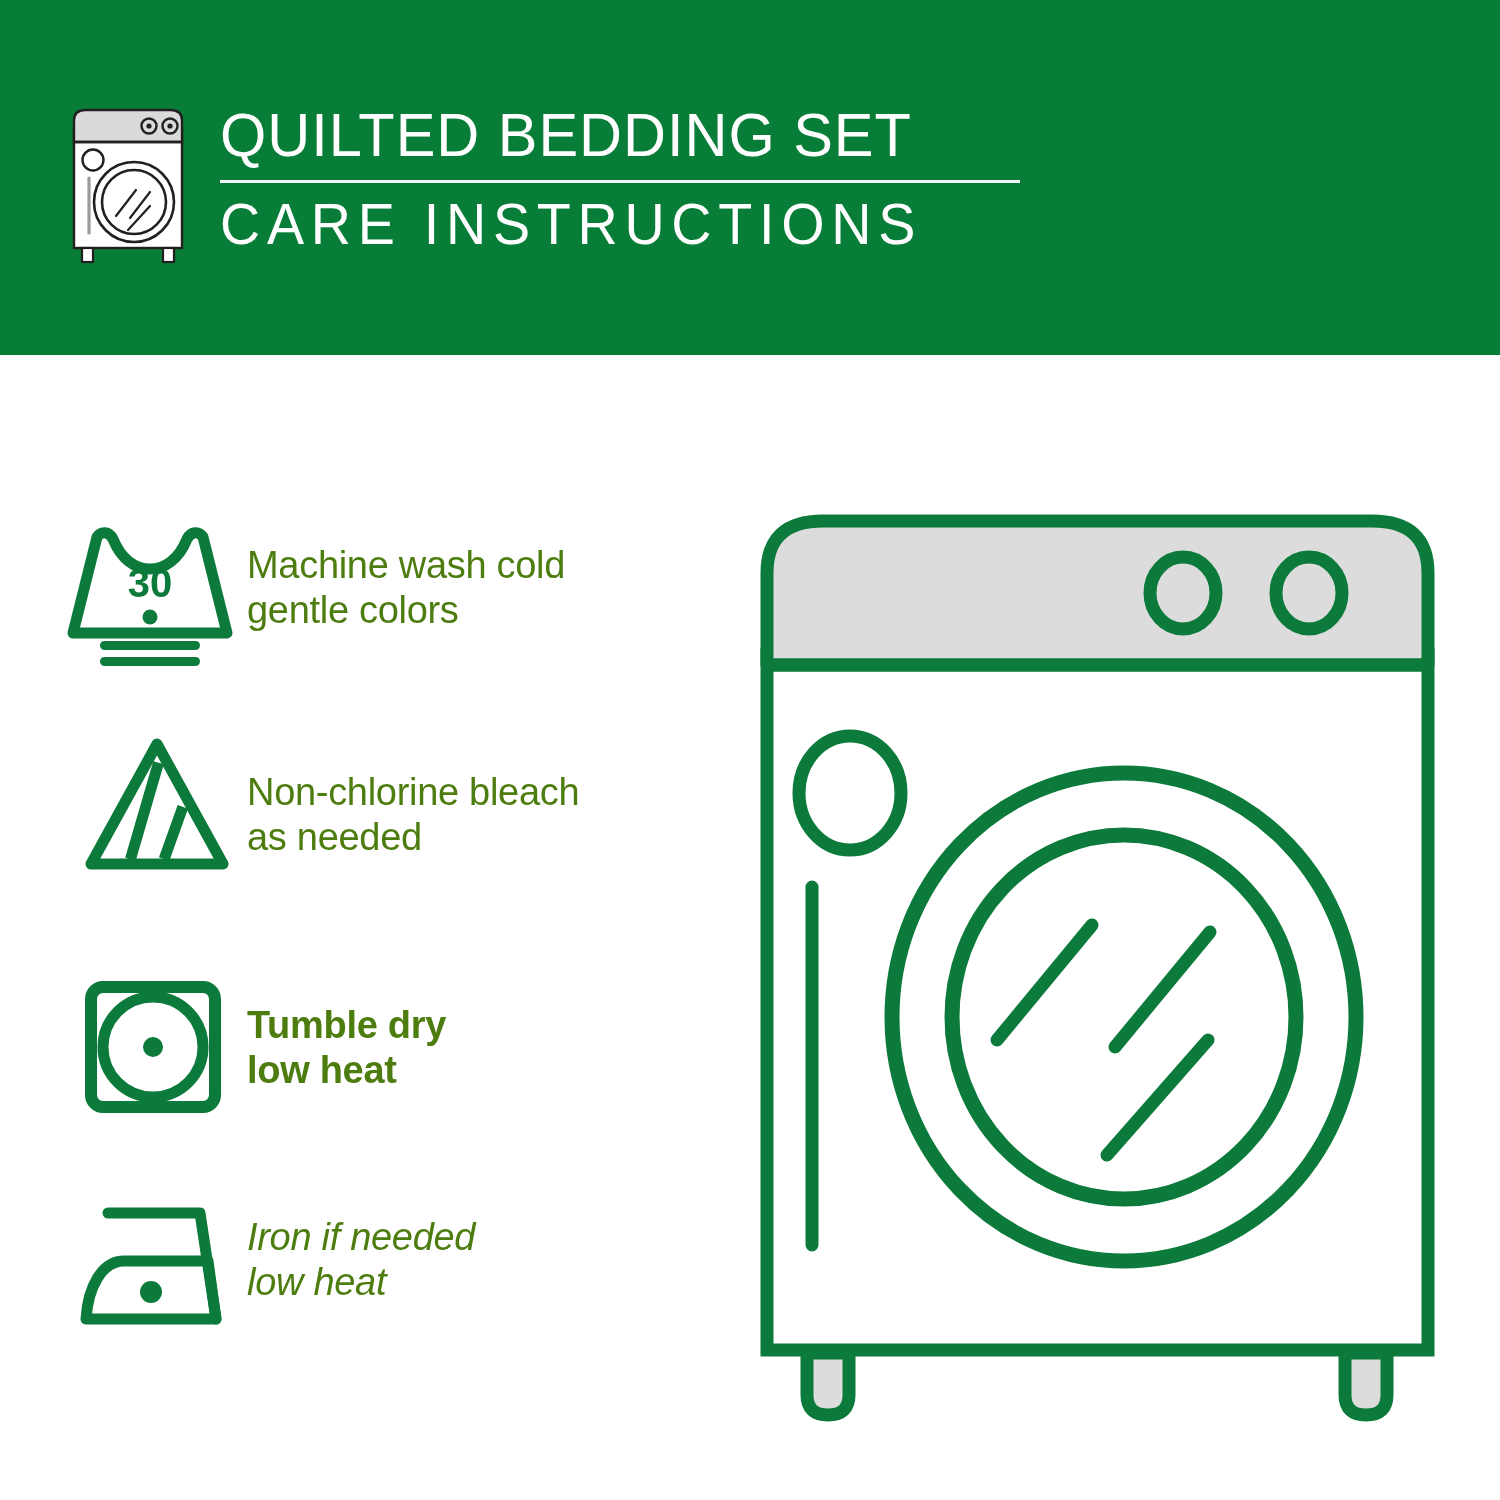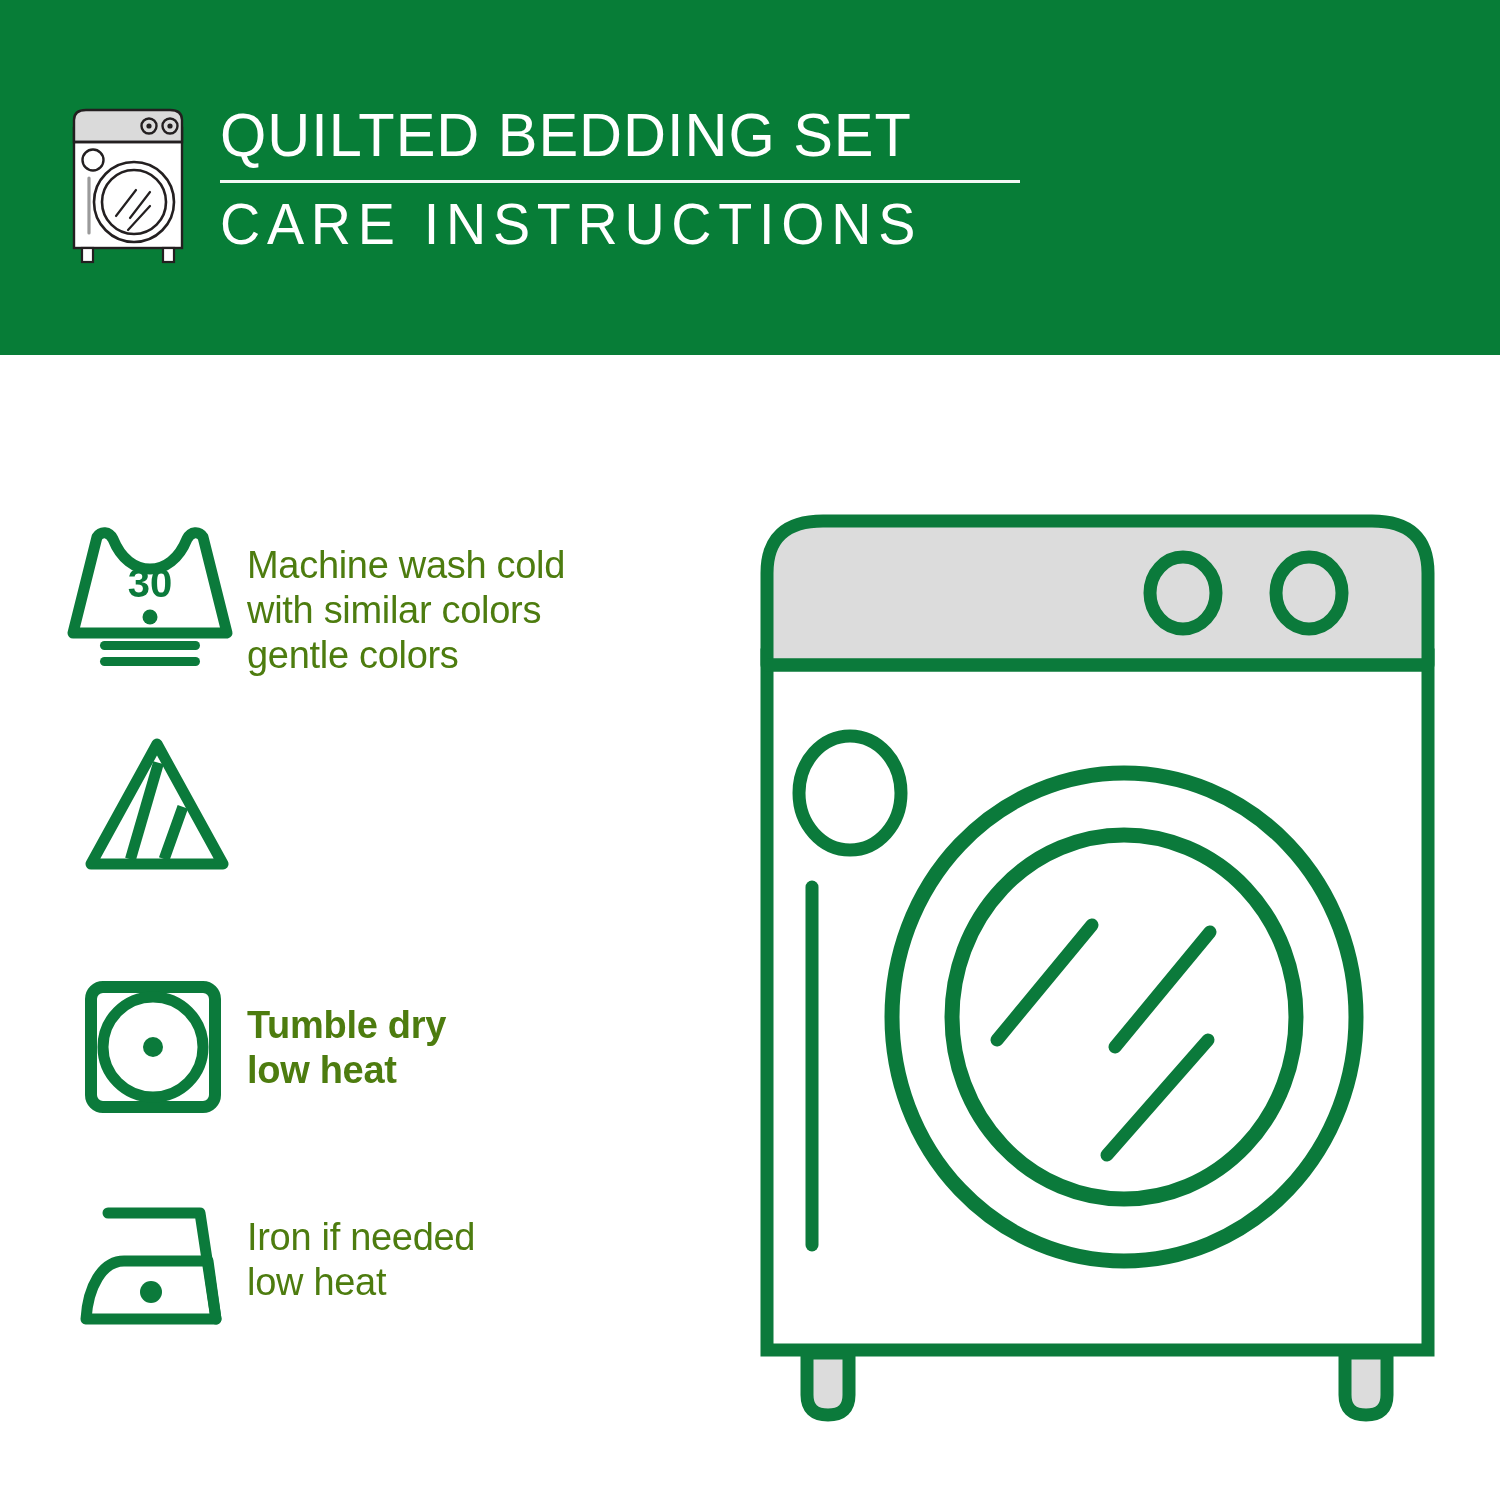--- a/index.html
+++ b/index.html
@@ -82,21 +82,21 @@
 
   
   .row-wash   { position:absolute; left:0;  top:20px;  }
   .row-bleach { position:absolute; left:0;  top:225px; }
   .row-dry    { position:absolute; left:0;  top:468px; }
   .row-iron   { position:absolute; left:0;  top:690px; }
 
   .row-wash   .care-text { padding-top:18px; }
   .row-bleach .care-text { padding-top:40px; }
   .row-dry    .care-text { padding-top:30px;font-weight:bold; }
-  .row-iron   .care-text { padding-top:20px; }
+  .row-iron   .care-text { padding-top:20px;font-style:italic; }
 
   
   .washer {
     position:absolute; left:745px; top:495px;
     width:705px; height:925px;
   }
   svg { display:block; overflow:visible; }
 </style>
 </head>
 <body>
@@ -155,34 +155,37 @@
           <text x="78" y="72" font-family="Liberation Sans, sans-serif" font-size="40" font-weight="700" fill="#0B7A3B" text-anchor="middle">30</text>
 
           <circle cx="78" cy="92" r="7.5" fill="#0B7A3B"></circle>
 
           <rect x="28" y="116" width="100" height="9" rx="4.5" fill="#0B7A3B"></rect>
           <rect x="28" y="132" width="100" height="9" rx="4.5" fill="#0B7A3B"></rect>
         </svg>
       </div>
       <div class="care-text">
         <span class="ln">Machine wash cold</span>
-        <span class="ln">with similar colors</span>
         <span class="ln">gentle colors</span>
       </div>
     </div>
 
     <div class="care-row row-bleach">
       <div class="care-icon-wrap">
         <svg viewBox="0 0 170 145" width="170" height="145" aria-hidden="true">
 
           <path d="M85 14 L151 134 L19 134 Z" fill="none" stroke="#0B7A3B" stroke-width="11" stroke-linejoin="round"></path>
 
           <line x1="85" y1="38" x2="60" y2="124" stroke="#0B7A3B" stroke-width="11" stroke-linecap="square"></line>
           <line x1="109" y1="82" x2="94" y2="124" stroke="#0B7A3B" stroke-width="11" stroke-linecap="square"></line>
         </svg>
+      </div>
+      <div class="care-text">
+        <span class="ln">Non-chlorine bleach</span>
+        <span class="ln">as needed</span>
       </div>
     </div>
 
     <div class="care-row row-dry">
       <div class="care-icon-wrap">
         <svg viewBox="0 0 170 145" width="170" height="145" aria-hidden="true">
           <rect x="19" y="14" width="124" height="120" rx="12" fill="none" stroke="#0B7A3B" stroke-width="12"></rect>
           <circle cx="81" cy="74" r="50" fill="none" stroke="#0B7A3B" stroke-width="11"></circle>
           <circle cx="81" cy="74" r="10" fill="#0B7A3B"></circle>
         </svg>

